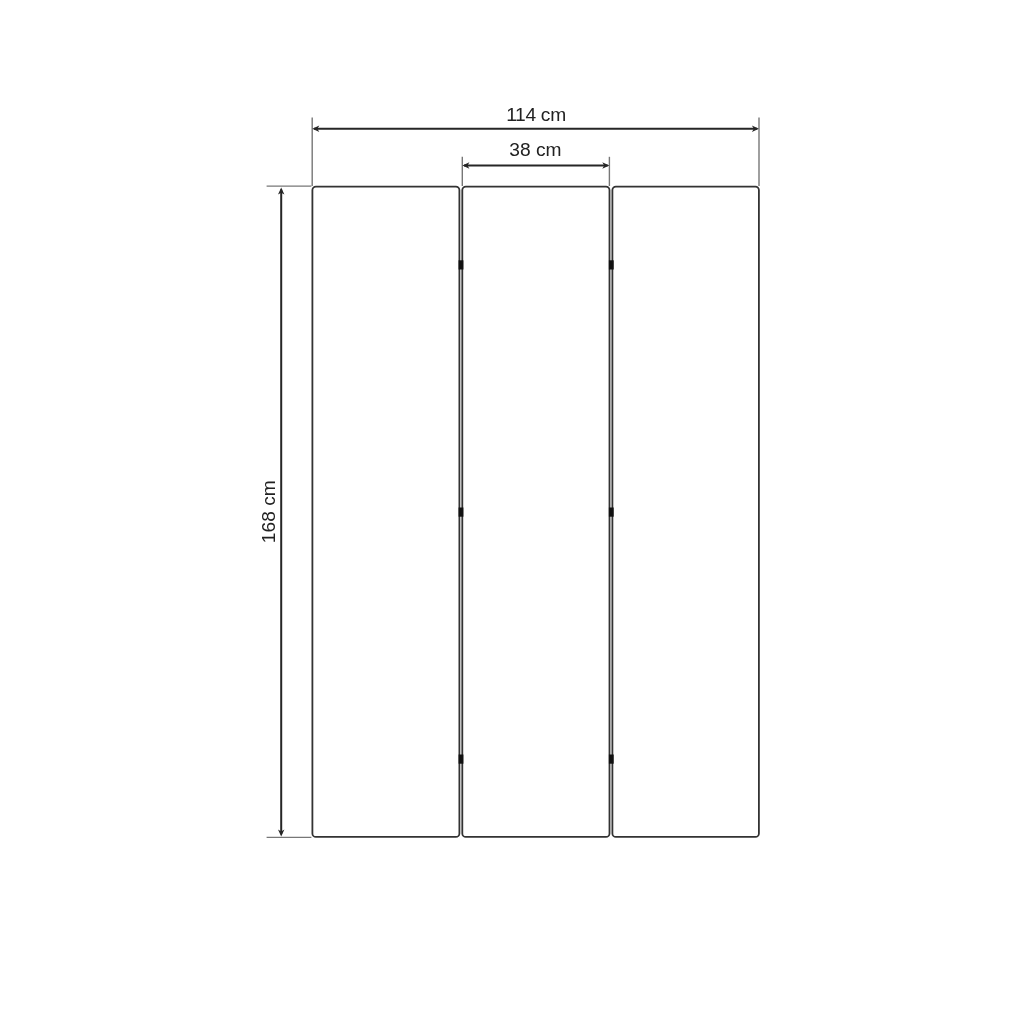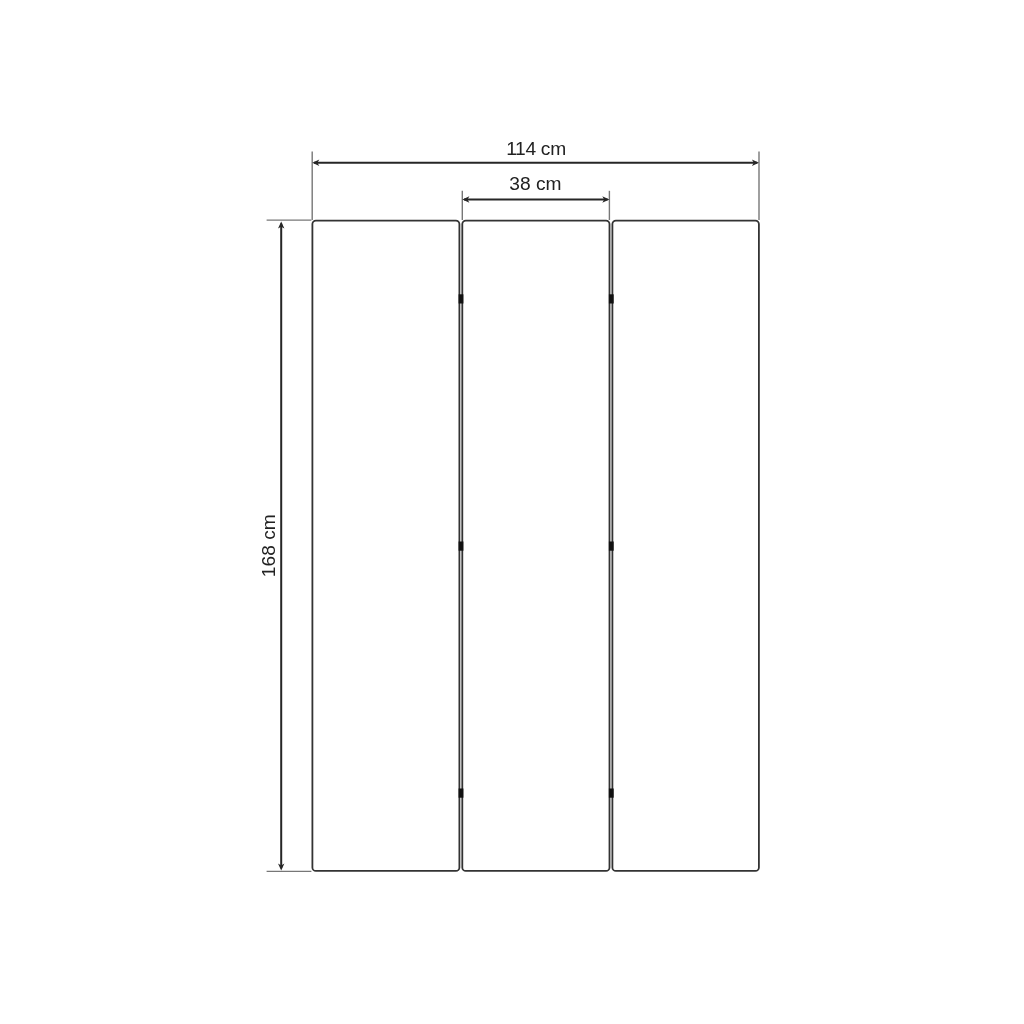--- a/index.html
+++ b/index.html
@@ -1,17 +1,17 @@
 <!DOCTYPE html>
 <html><head>
 <meta charset="utf-8">
 <title>Room divider dimensions</title>
 <style>
   html,body{margin:0;padding:0;background:#ffffff;}
-  .page{position:relative;width:1024px;height:981px;background:#84cc16;overflow:hidden;margin-top:34px;}
+  .page{position:relative;width:1024px;height:981px;background:#84cc16;overflow:hidden;}
   svg{position:absolute;left:0;top:0;}
   text{font-family:"Liberation Sans", sans-serif;fill:#222222;}
 </style>
 </head>
 <body>
 
 <div class="page">
 <svg width="1024" height="1024" viewBox="0 0 1024 1024">
 
   <rect x="0" y="0" width="1024" height="1024" fill="#ffffff"></rect>

